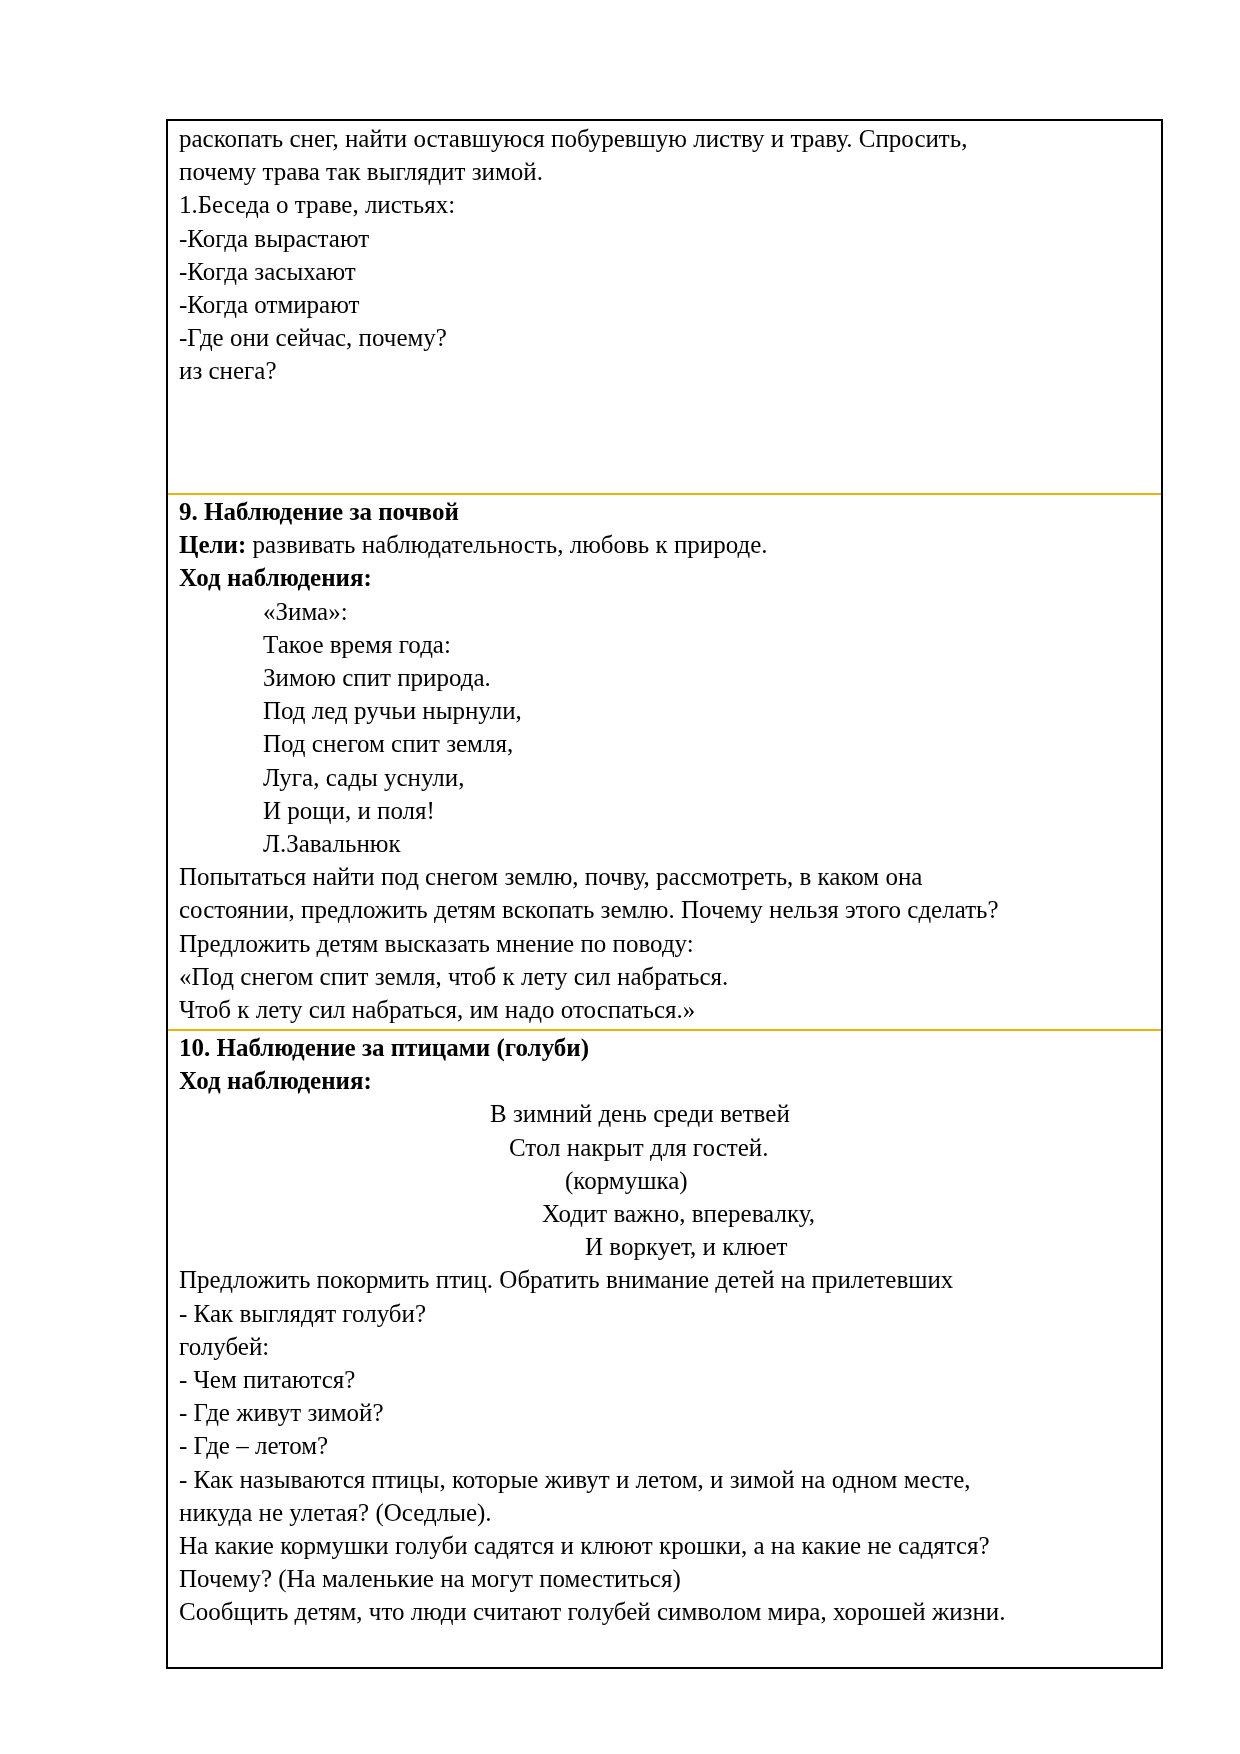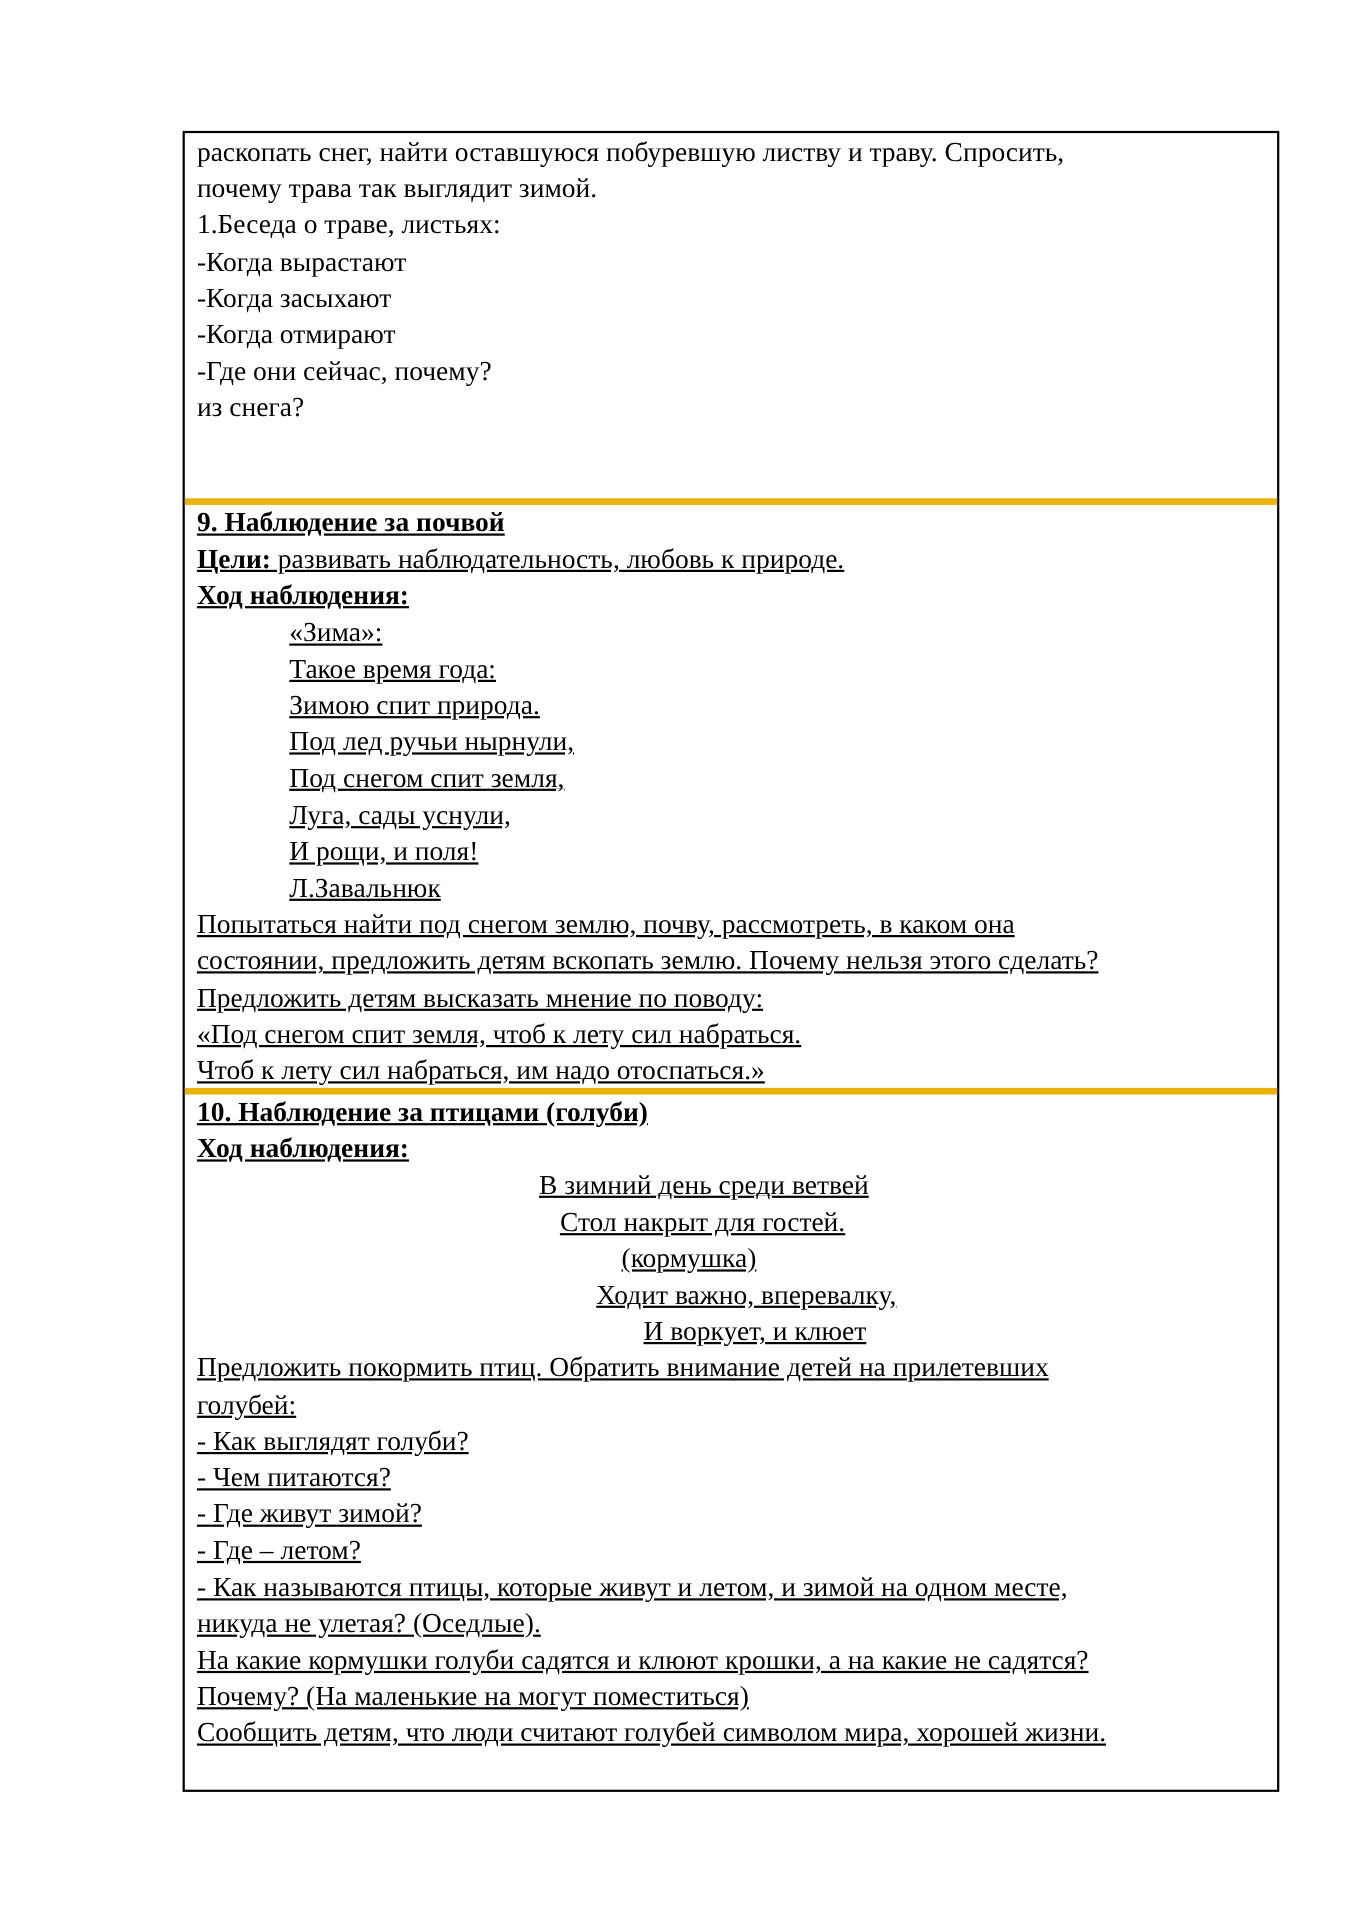--- a/index.html
+++ b/index.html
@@ -30,24 +30,23 @@
       border: 2px solid #000;
       box-sizing: border-box;
     }
     .cell {
       box-sizing: border-box;
       padding: 0 10px 0 11px;
       font-size: 25px;
       line-height: 33.2px;
     }
     .cell + .cell {
-      border-top: 6px solid #eab308;
-      text-decoration: underline;
+      border-top: 2px solid #eab308;
     }
-    .cell-1 { height: 332px; padding-top: 1px; }
+    .cell-1 { height: 372px; padding-top: 1px; }
     .cell-2 { height: 536px; padding-top: 0px; }
     .cell-3 { height: 638px; padding-top: 0px; }
     .line {
       white-space: nowrap;
       display: block;
     }
     .bold { font-weight: bold; }
     .center-poem {
       display: block;
       text-align: left;
@@ -104,22 +103,22 @@
 
     <div class="cell cell-3">
       <span class="line bold">10. Наблюдение за птицами (голуби)</span>
       <span class="line bold">Ход наблюдения:</span>
       <span class="abs-line" style="left:311px;">В зимний день среди ветвей</span>
       <span class="abs-line" style="left:330px;">Стол накрыт для гостей.</span>
       <span class="abs-line" style="left:386px;">(кормушка)</span>
       <span class="abs-line" style="left:363px;">Ходит важно, вперевалку,</span>
       <span class="abs-line" style="left:406px;">И воркует, и клюет</span>
       <span class="line">Предложить покормить птиц. Обратить внимание детей на прилетевших</span>
+      <span class="line">- Как выглядят голуби?</span>
       <span class="line">голубей:</span>
-      <span class="line">- Как выглядят голуби?</span>
       <span class="line">- Чем питаются?</span>
       <span class="line">- Где живут зимой?</span>
       <span class="line">- Где – летом?</span>
       <span class="line">- Как называются птицы, которые живут и летом, и зимой на одном месте,</span>
       <span class="line">никуда не улетая? (Оседлые).</span>
       <span class="line">На какие кормушки голуби садятся и клюют крошки, а на какие не садятся?</span>
       <span class="line">Почему? (На маленькие на могут поместиться)</span>
       <span class="line">Сообщить детям, что люди считают голубей символом мира, хорошей жизни.</span>
     </div>
 

